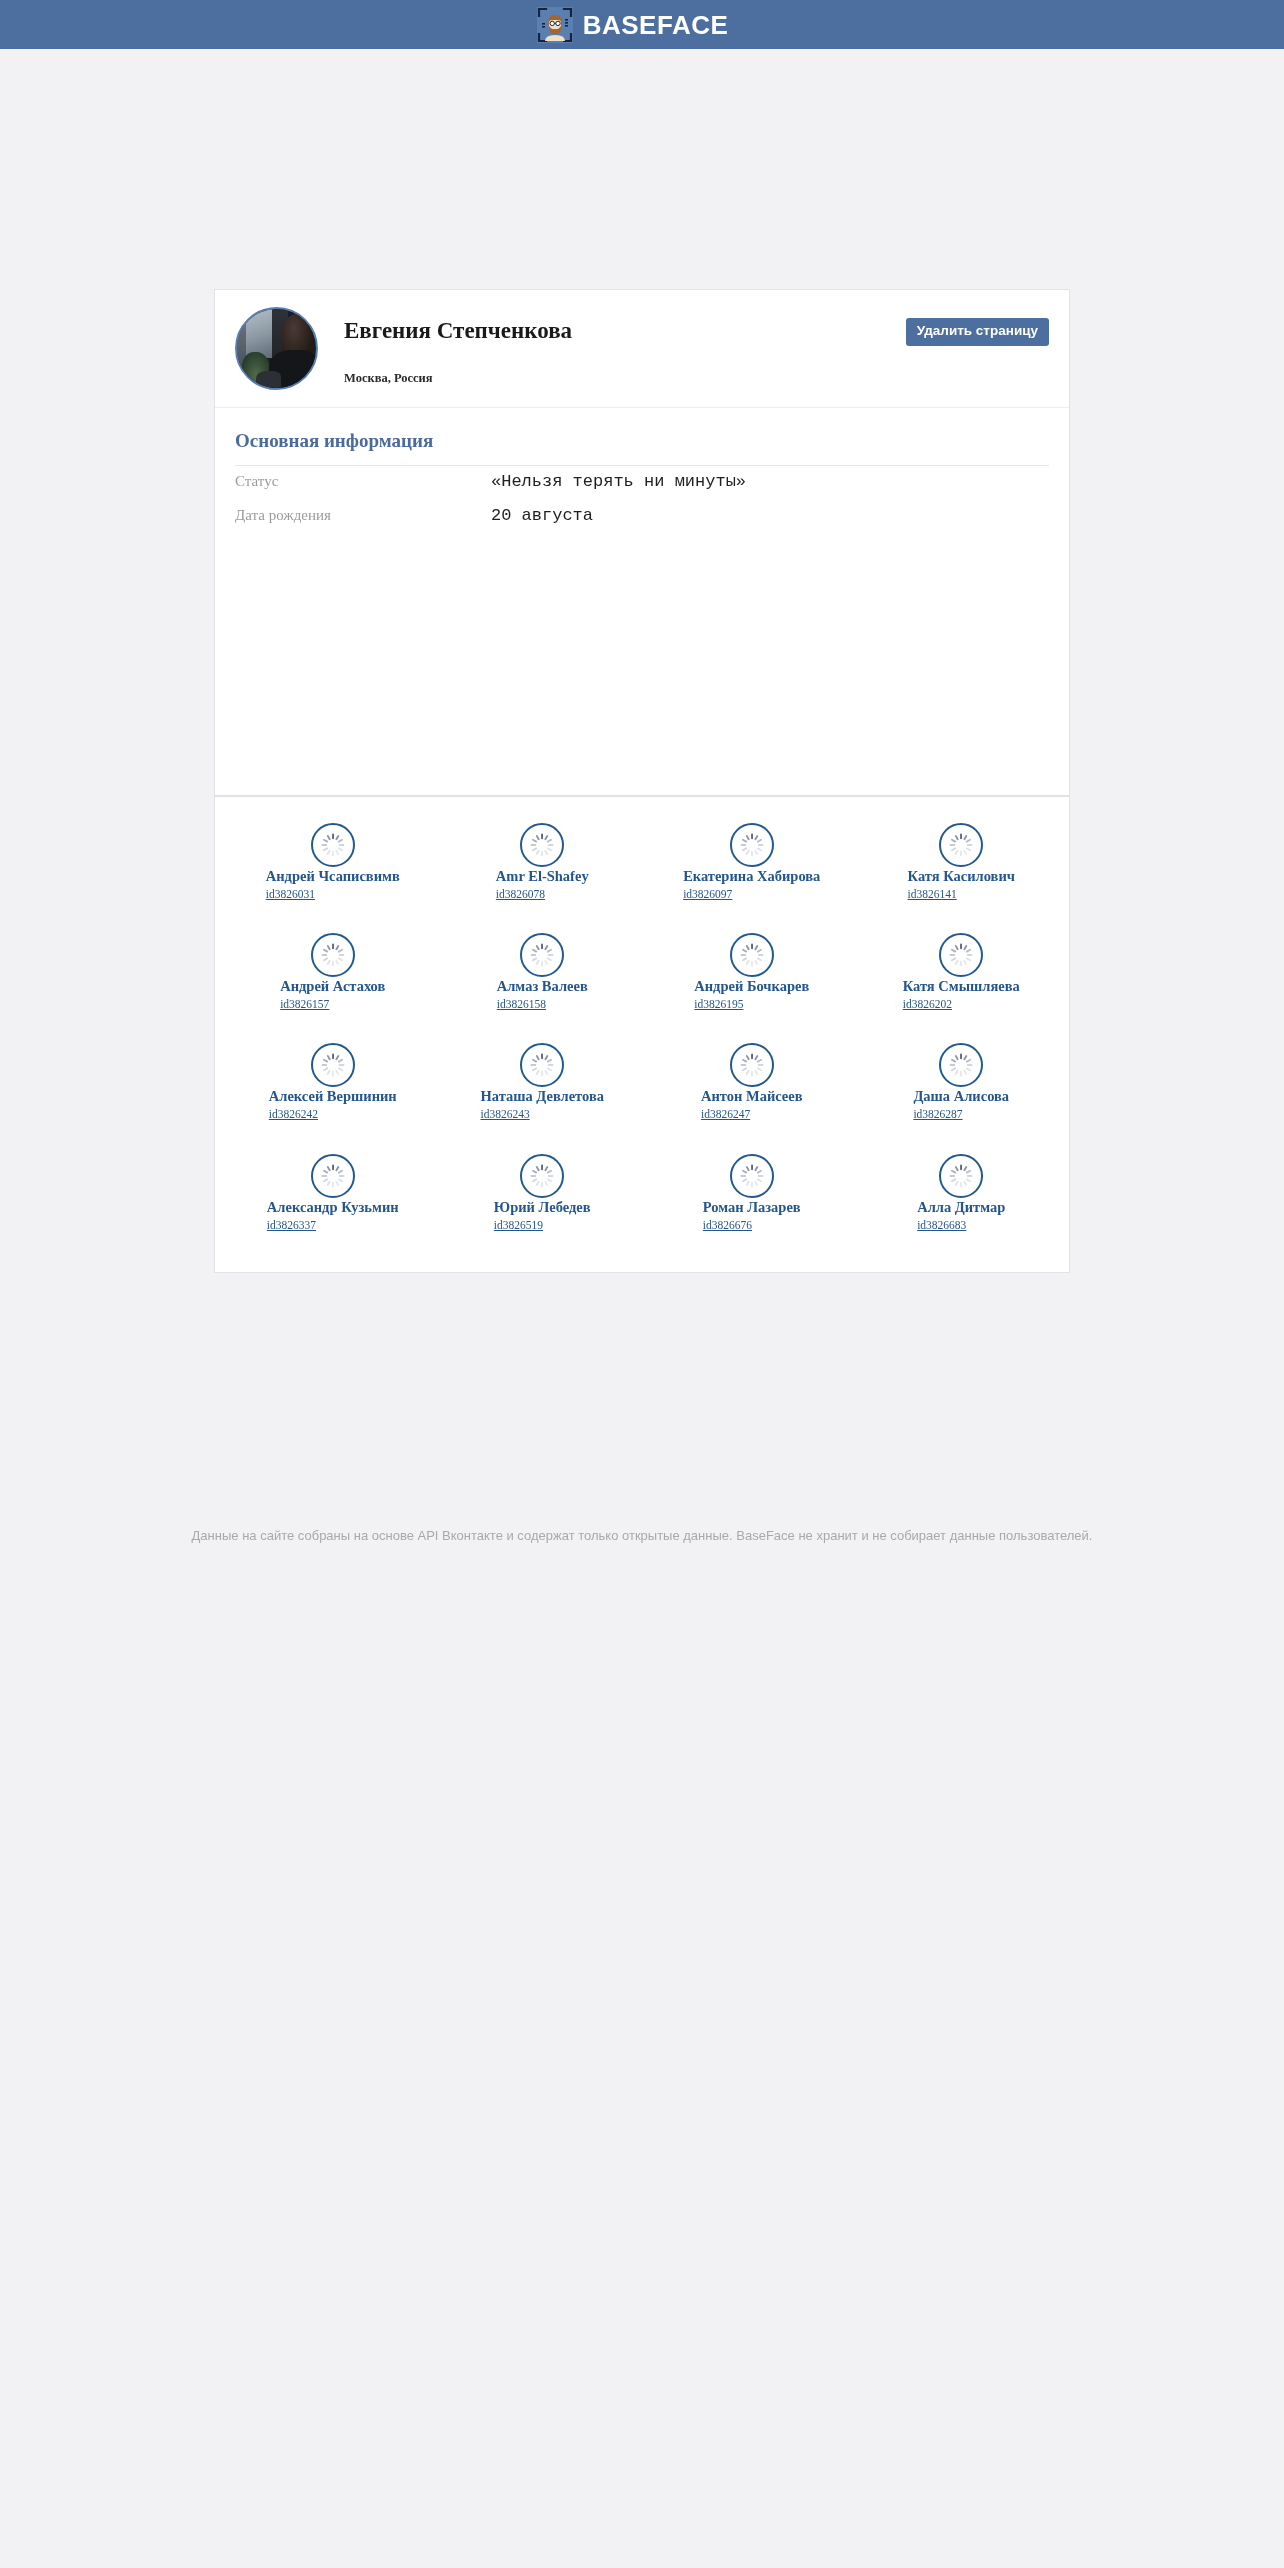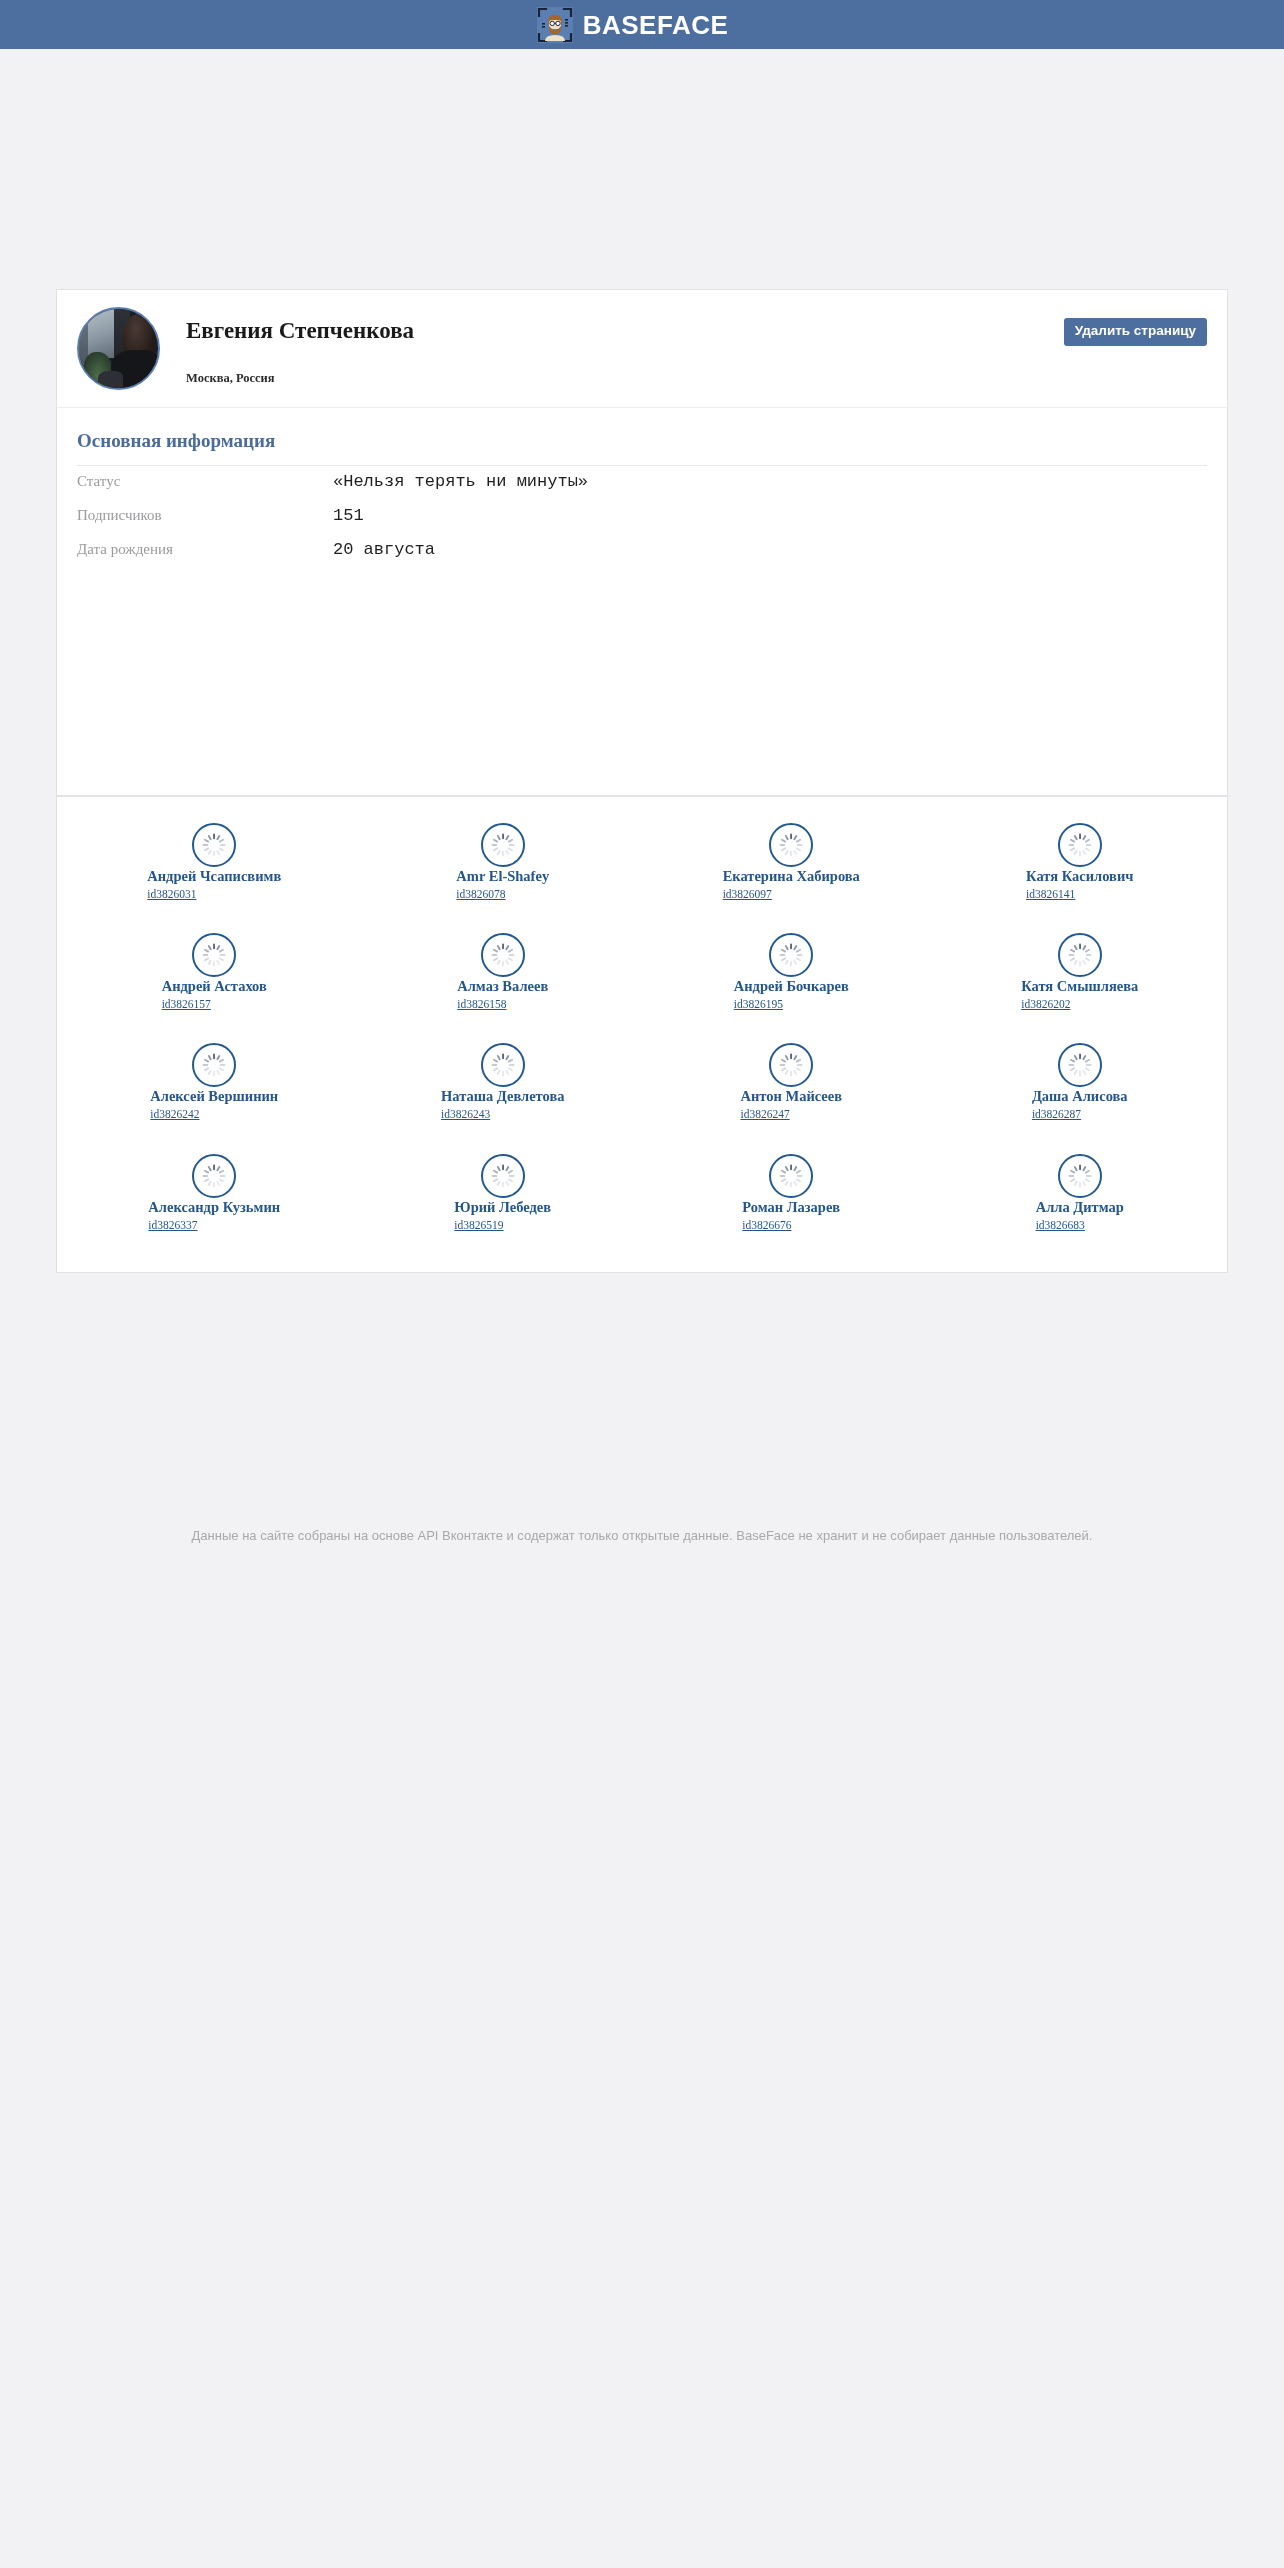--- a/index.html
+++ b/index.html
@@ -36,21 +36,21 @@
     color: #ffffff;
     font-family: "Liberation Sans", sans-serif;
     font-weight: bold;
     font-size: 26px;
     letter-spacing: 0.5px;
     line-height: 1;
   }
 
   
   .page {
-    width: 1172px;
+    width: 856px;
     margin: 0 auto;
     padding-top: 240px;
   }
 
   
   .card {
     background: #ffffff;
     border: 1px solid #e2e2e4;
   }
   .profile-card {
@@ -294,24 +294,20 @@
 
     <div class="section-title">Основная информация</div>
     <div class="title-rule"></div>
 
     <div class="info-table">
       <div class="info-row">
         <div class="info-label">Статус</div>
         <div class="info-value">«Нельзя терять ни минуты»</div>
       </div>
       <div class="info-row">
-        <div class="info-label">Подписчиков</div>
-        <div class="info-value">151</div>
-      </div>
-      <div class="info-row">
         <div class="info-label">Дата рождения</div>
         <div class="info-value">20 августа</div>
       </div>
     </div>
 
     <div class="profile-spacer"></div>
   </div>
 
   <div class="card people-card">
     <div class="people-grid" id="people-grid">

